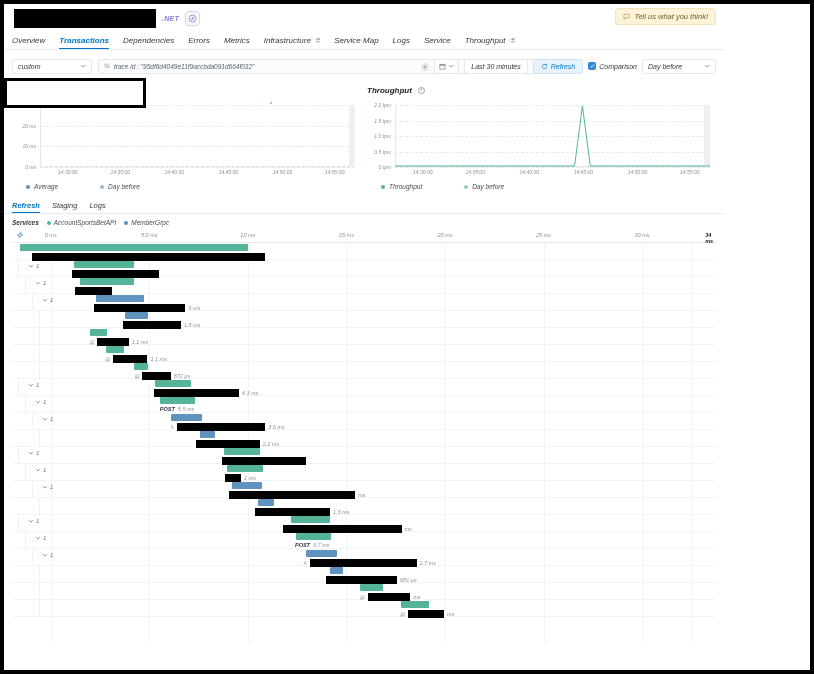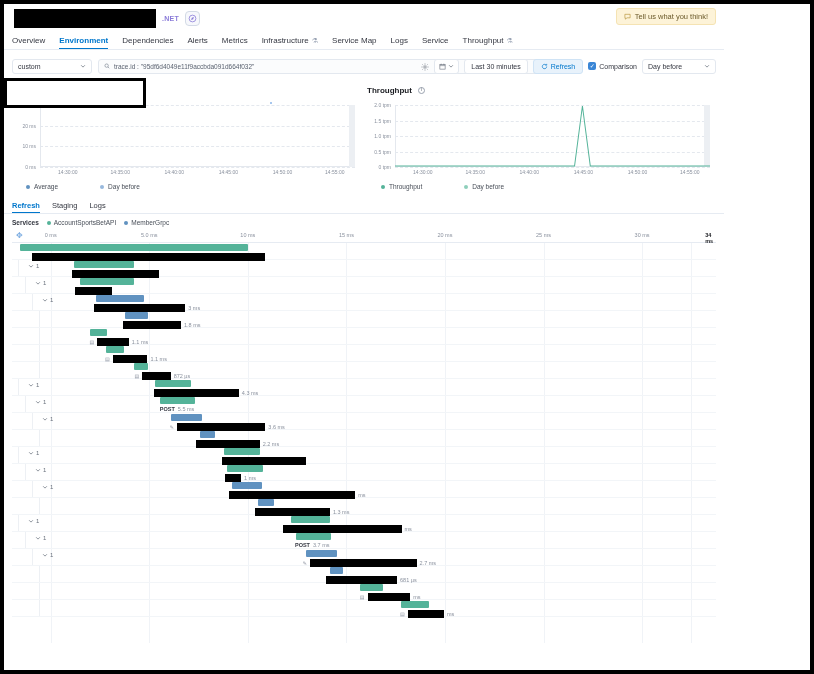--- a/index.html
+++ b/index.html
@@ -12,21 +12,21 @@
   #app {
     position: relative;
     width: 814px; height: 674px;
     background: #fff;
     border-top: 4px solid #000;
     border-bottom: 4px solid #000;
     border-left: 4px solid #000;
     border-right: 4px solid #000;
     overflow: hidden;
   }
-  .inner { position: relative; width: 720px; height: 666px; background: #fff; overflow: hidden; }
+  .inner { position: relative; width: 720px; height: 666px; background: #fff; overflow: hidden; font-style: italic; }
 
   
   .hdr {
     height: 28px; display: flex; align-items: center;
     padding: 0 8px; position: relative;
   }
   .hdr-left { display: flex; align-items: center; gap: 6px; }
   .redact { background: #000; display: inline-block; }
   .svc-title-redact { width: 142px; height: 19px; margin-left: 2px; }
   .net-badge {
@@ -233,27 +233,27 @@
         <span>Tell us what you think!</span>
       </div>
     </div>
   </div>
 
   <div class="nav">
     <span class="nav-item">
           <span>Overview</span>
         </span>
     <span class="nav-item active">
-          <span>Environment</span>
+          <span>Transactions</span>
         </span>
     <span class="nav-item">
           <span>Dependencies</span>
         </span>
     <span class="nav-item">
-          <span>Alerts</span>
+          <span>Errors</span>
         </span>
     <span class="nav-item">
           <span>Metrics</span>
         </span>
     <span class="nav-item">
       <span>Infrastructure</span>
       <span class="beaker">⚗</span>
     </span>
     <span class="nav-item">
           <span>Service Map</span>

